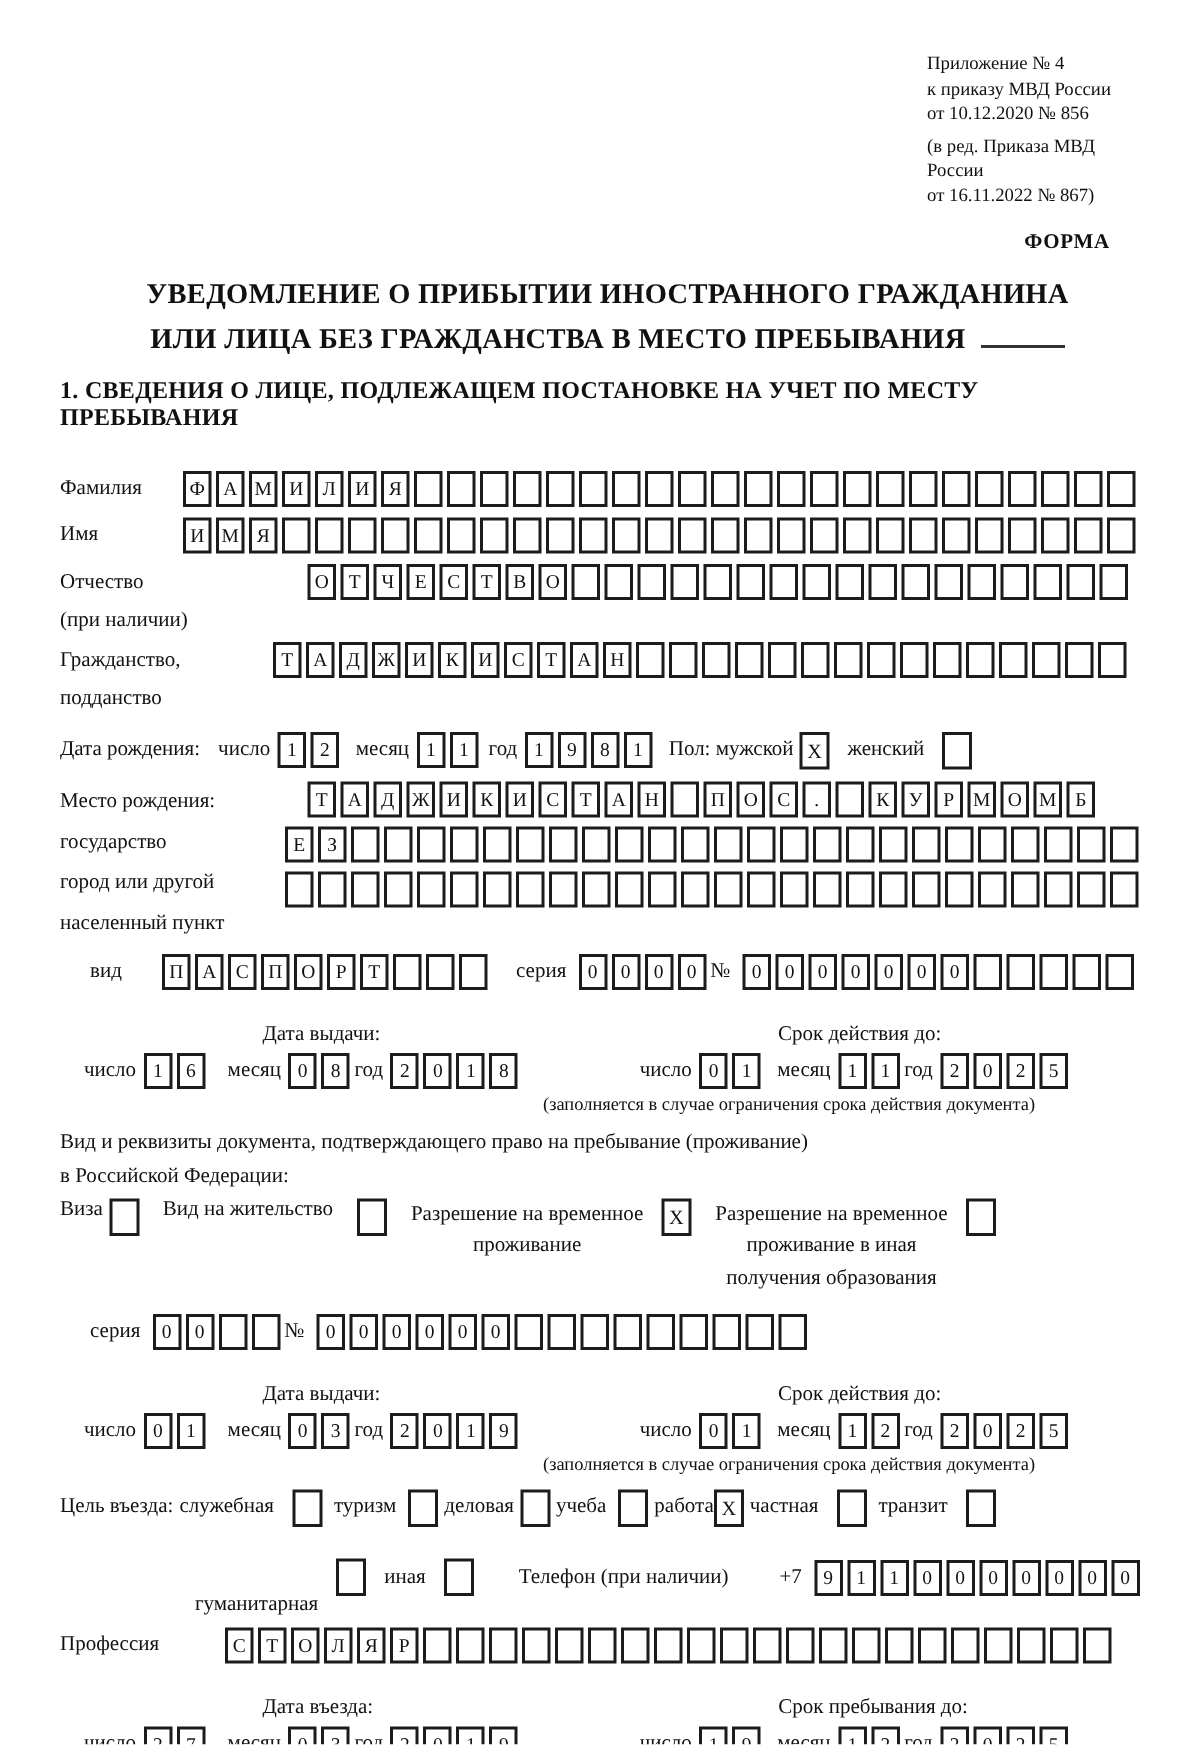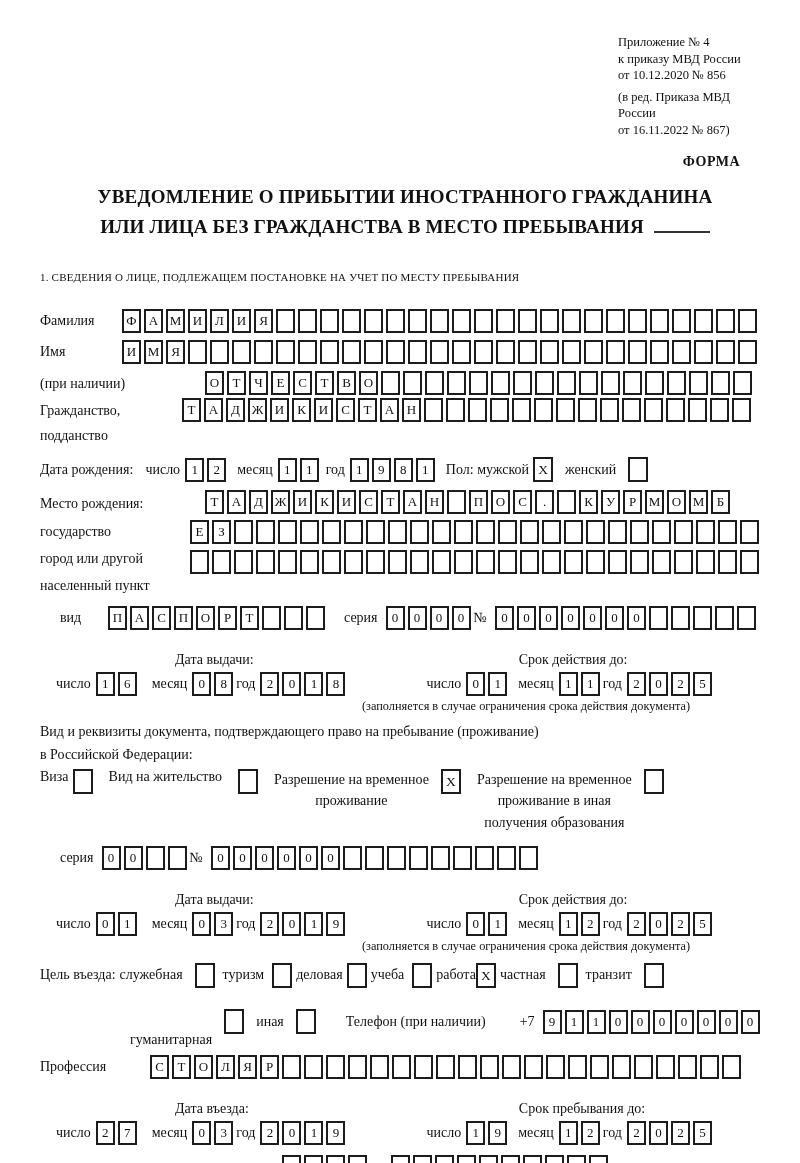--- a/index.html
+++ b/index.html
@@ -13,21 +13,21 @@
     font-family:"Liberation Serif","DejaVu Serif",serif;
     font-size:14px;
     overflow:hidden;
     border-radius:16px;
   }
   .ref{margin-left:578px;font-size:12.5px;line-height:1.32;}
   .ref .ed{margin-top:5px;}
   .forma{text-align:right;padding-right:30px;font-weight:bold;font-size:14px;margin-top:16px;letter-spacing:.5px;}
   .title{text-align:center;font-weight:bold;font-size:19px;line-height:1.6;margin-top:12px;letter-spacing:.2px;}
   .blank{display:inline-block;width:56px;border-bottom:2px solid #333;height:.85em;margin-left:10px;}
-  .sect{font-weight:normal;font-size:11px;margin-top:28px;letter-spacing:.2px;}
+  .sect{font-weight:bold;font-size:16px;margin-top:9px;letter-spacing:.2px;}
   .cells{display:flex;flex-wrap:nowrap;}
   .cell{
     flex:0 0 auto;box-sizing:content-box;
     width:15px;height:20px;border:2px solid #1c1c1c;margin-right:3px;
     text-align:center;line-height:20px;font-size:13px;color:#111;background:#fff;
   }
   .cb{
     display:inline-block;box-sizing:content-box;flex:0 0 auto;
     width:16px;height:21px;border:2px solid #1c1c1c;
     text-align:center;line-height:21px;font-size:13.5px;background:#fff;
@@ -133,20 +133,21 @@
         <span class="cell"></span>
         <span class="cell"></span>
         <span class="cell"></span>
         <span class="cell"></span>
         <span class="cell"></span>
       </div>
   </div>
 
   <div class="frow-top" style="margin-top:7px;">
     <div class="lblcol" style="width:165px;line-height:1.8;">
+      <div>Отчество</div>
       <div>(при наличии)</div>
     </div>
     <div class="cells">
         <span class="cell">О</span>
         <span class="cell">Т</span>
         <span class="cell">Ч</span>
         <span class="cell">Е</span>
         <span class="cell">С</span>
         <span class="cell">Т</span>
         <span class="cell">В</span>

